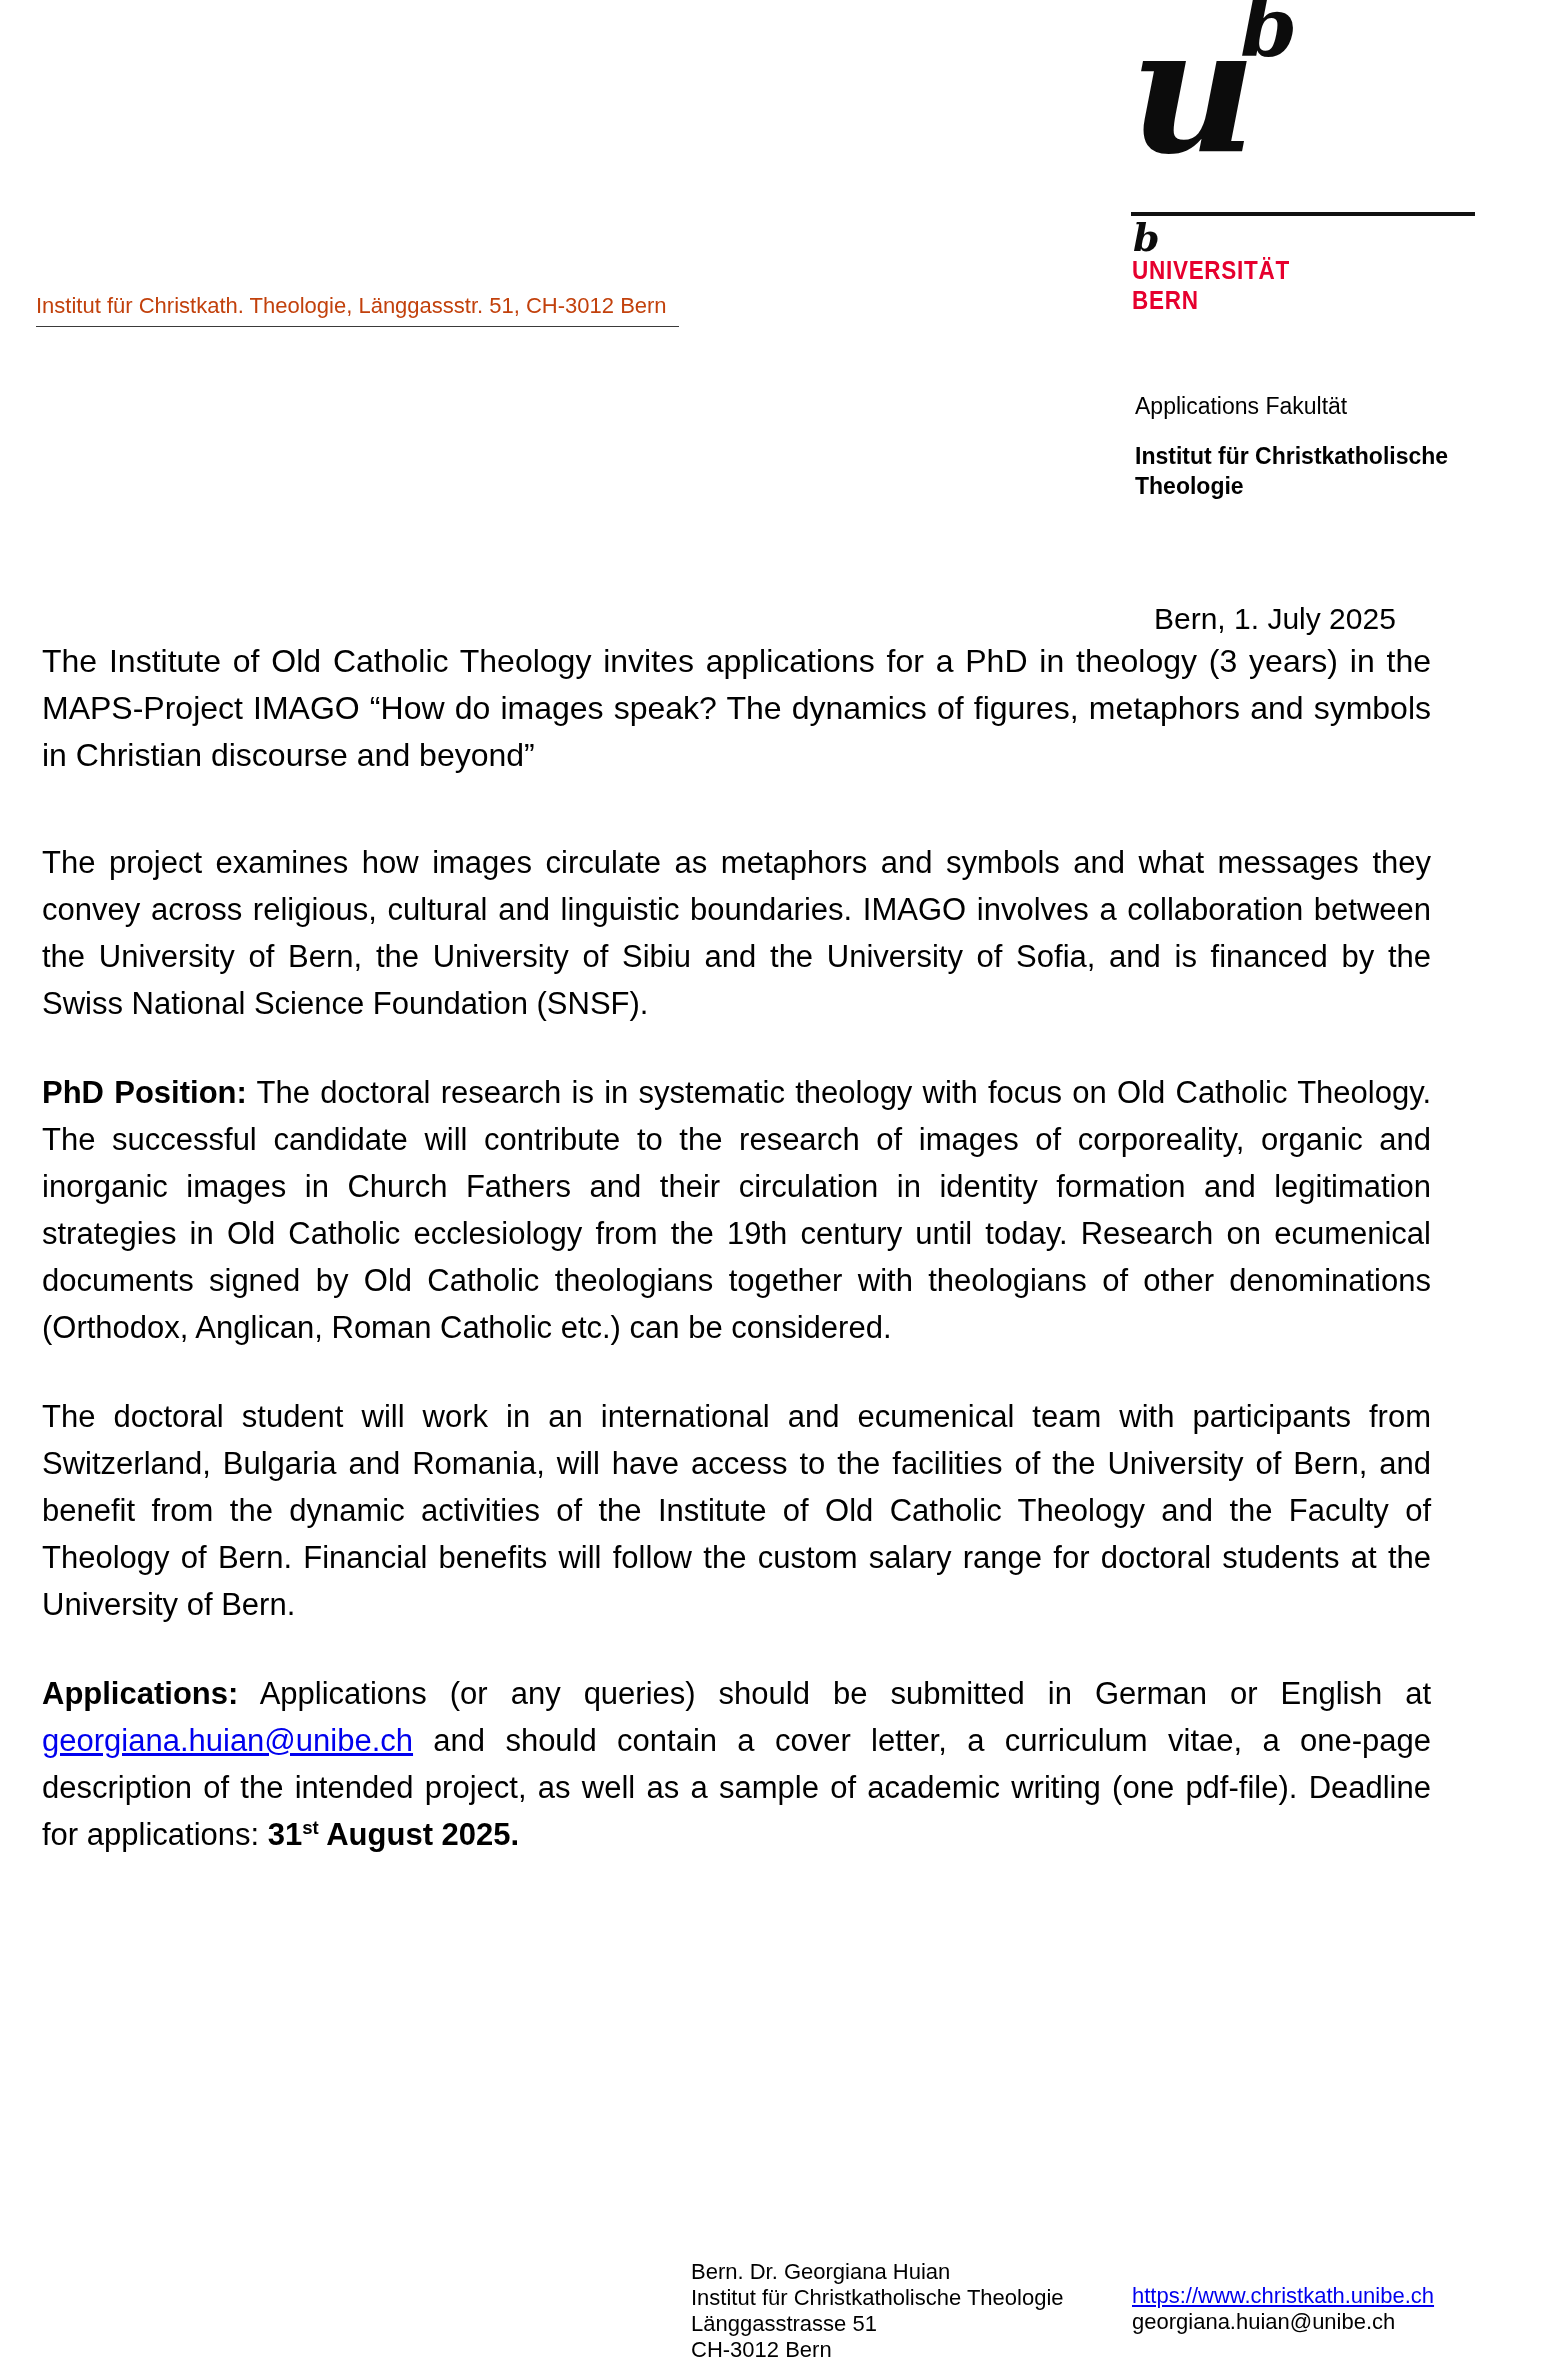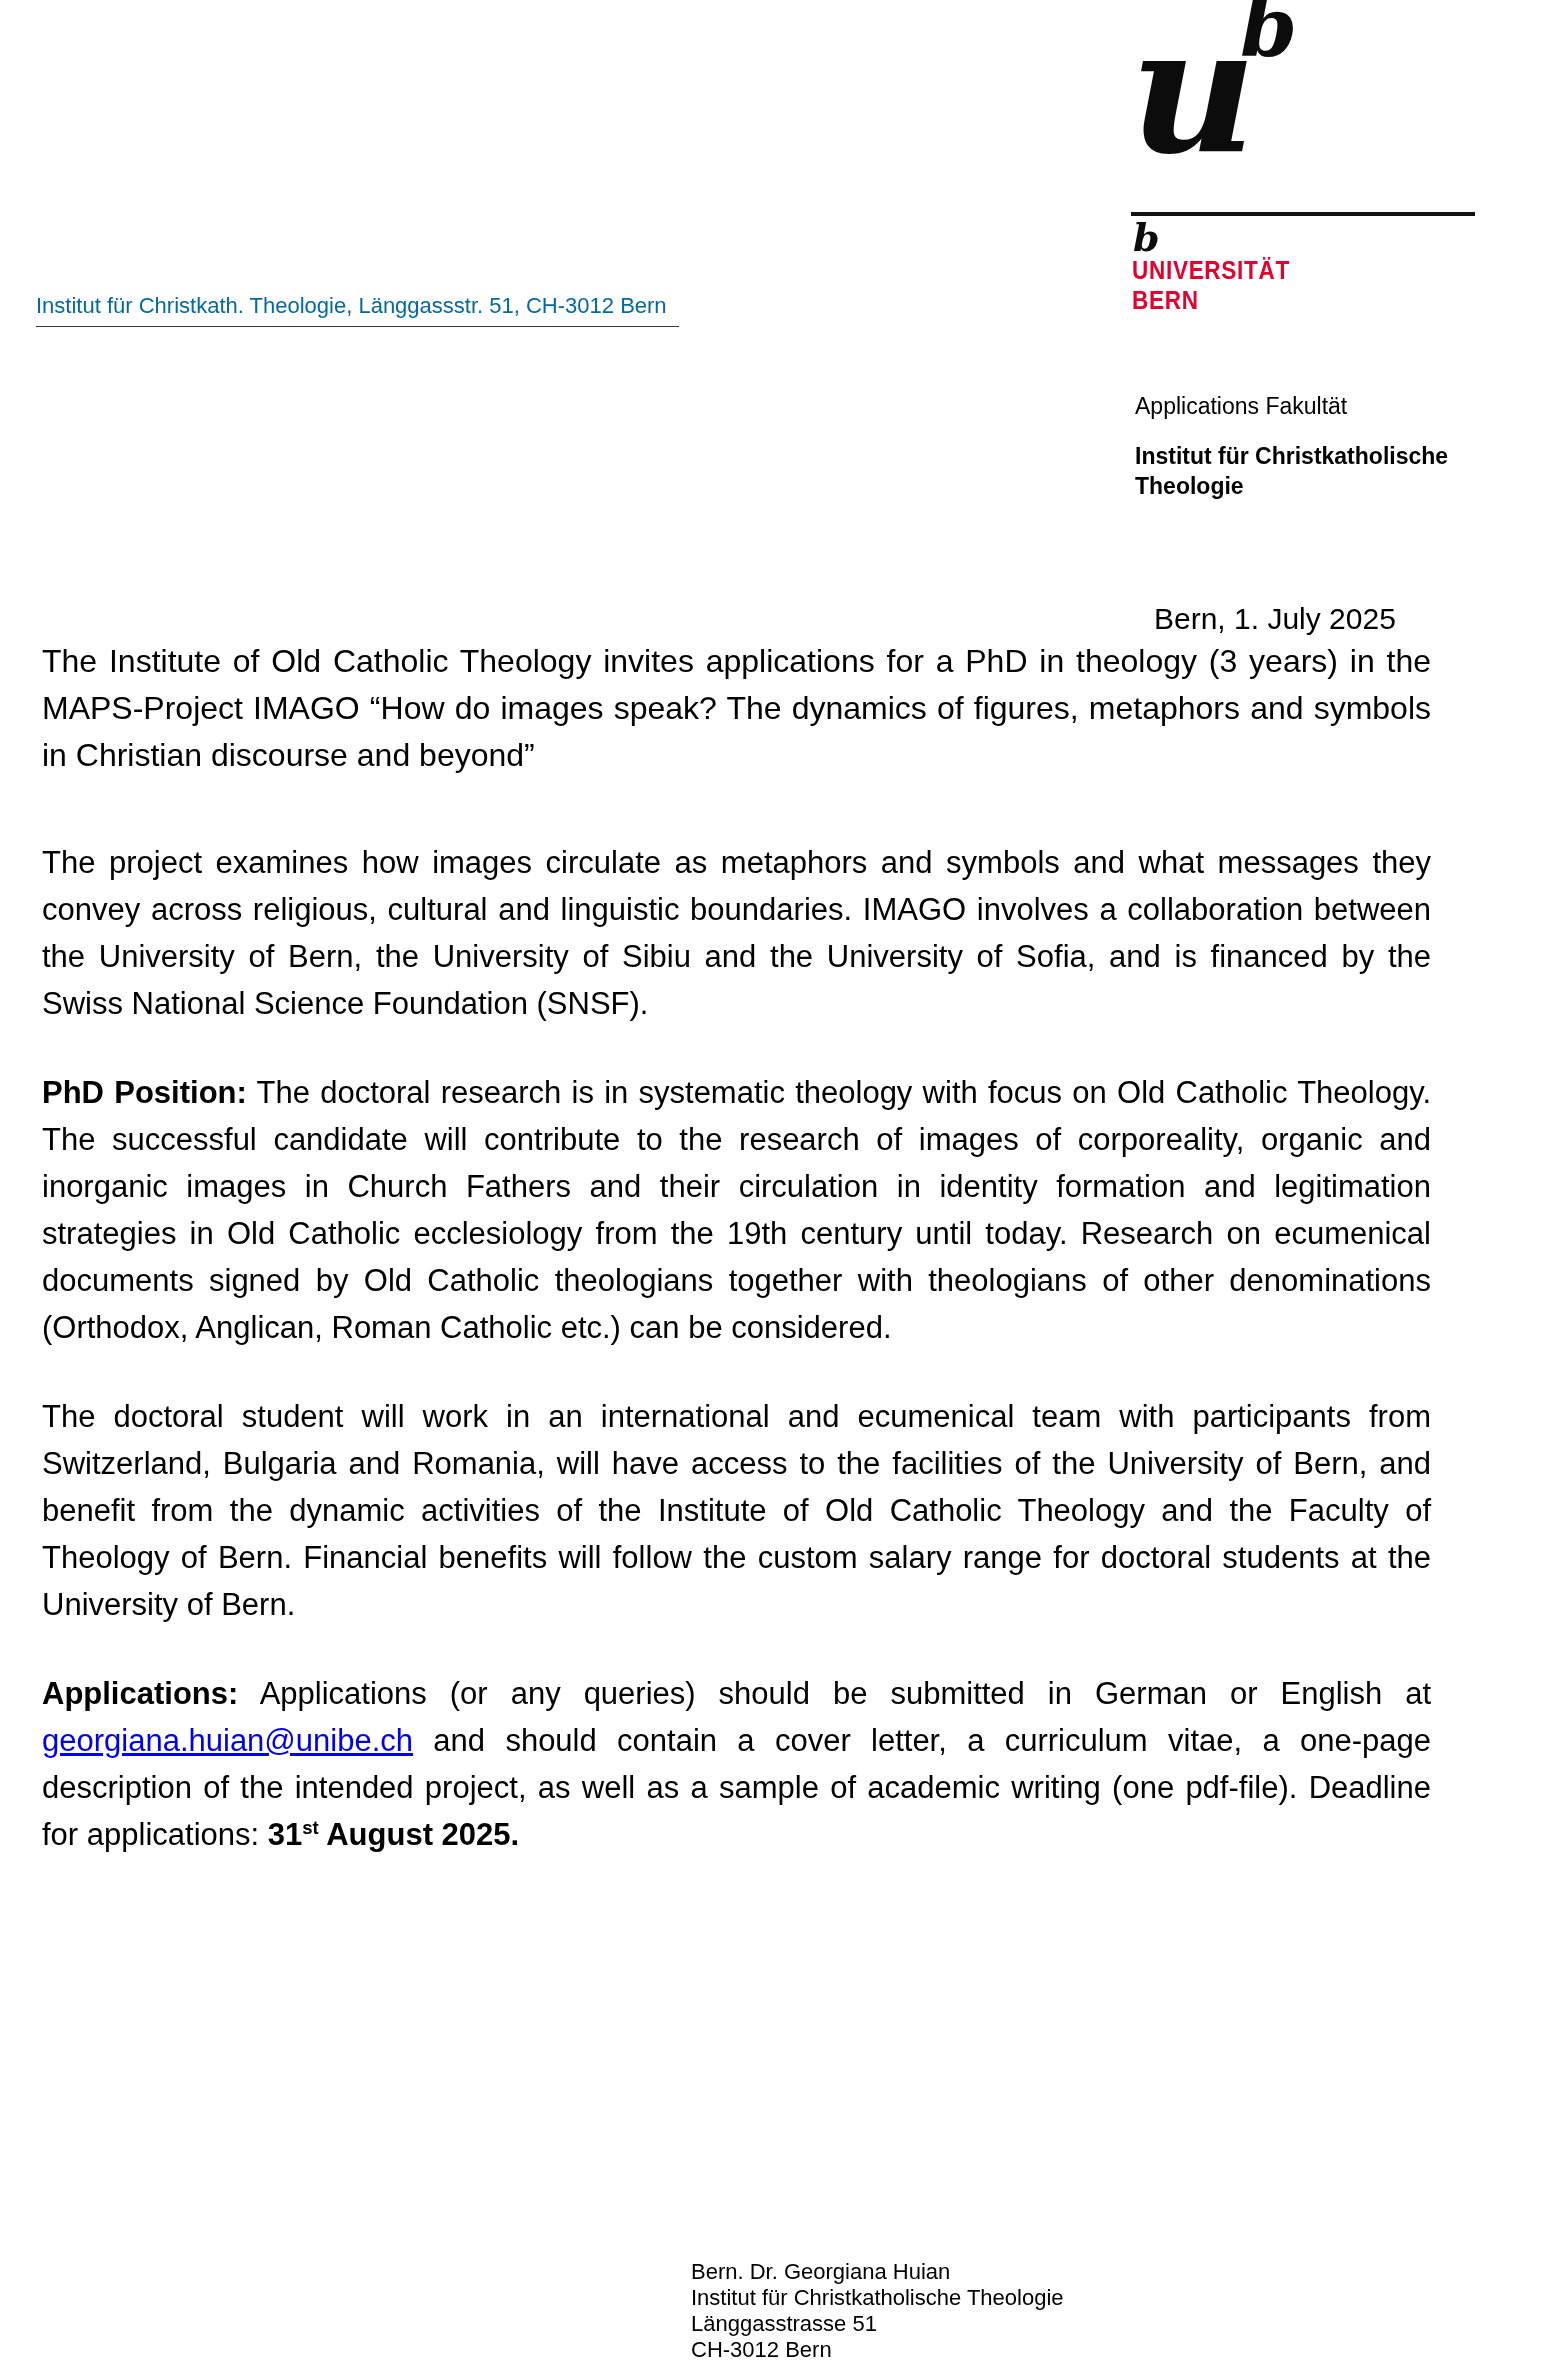--- a/index.html
+++ b/index.html
@@ -13,21 +13,21 @@
     overflow: hidden;
   }
 
   
   .sender {
     position: absolute;
     left: 36px;
     top: 293px;
     font-size: 22px;
     line-height: 26px;
-    color: #0369a1;
+    color: #c2410c;
   }
   .sender .sender-text {
     display: inline-block;
     border-bottom: 1.5px solid #3a3a3a;
     padding: 0 12px 6.8px 0;
   }
 
   .logo-u {
     position: absolute;
     left: 1130px;
@@ -199,15 +199,19 @@
 
   </div>
 
   <div class="footer-left">
     <div>Bern. Dr. Georgiana Huian</div>
     <div>Institut für Christkatholische Theologie</div>
     <div>Länggasstrasse 51</div>
     <div>CH-3012 Bern</div>
   </div>
 
+  <div class="footer-right">
+    <div><a class="weblink">https://www.christkath.unibe.ch</a></div>
+    <div>georgiana.huian@unibe.ch</div>
+  </div>
 
 </div>
 
 
 </body></html>

